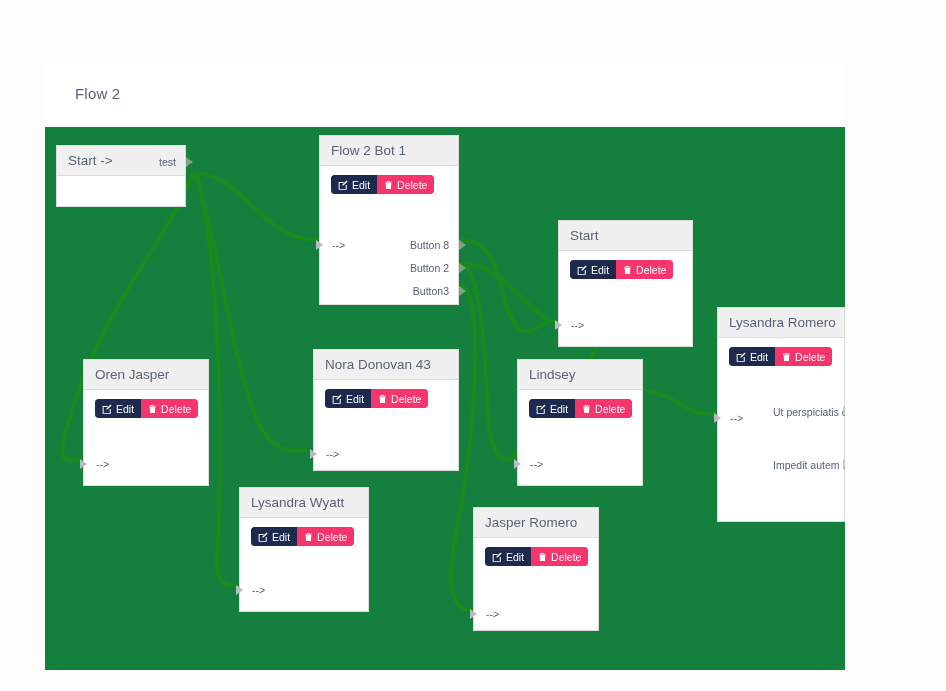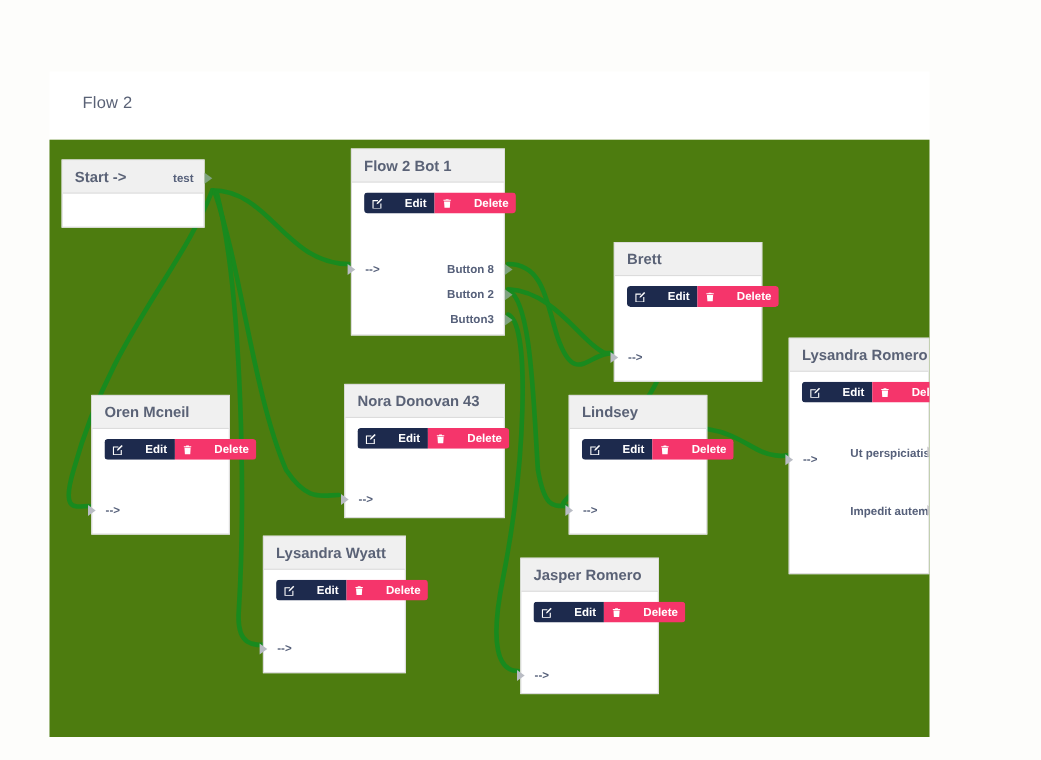--- a/index.html
+++ b/index.html
@@ -17,37 +17,37 @@
     background:#ffffff;
   }
   .page-title{
     position:absolute;left:30px;top:20px;
     font-size:15px;color:#5a6276;letter-spacing:.2px;
   }
 
   
   .canvas{
     position:absolute;left:45px;top:92px;width:800px;height:543px;
-    background:#4d7c0f;overflow:hidden;font-weight:bold;
+    background:#15803d;overflow:hidden;
   }
   .edges{position:absolute;left:0;top:0;width:800px;height:543px;pointer-events:none;}
 
   
   .node{
     position:absolute;background:#ffffff;border:1px solid #dcdcdc;
     box-sizing:border-box;
   }
   .node-header{
     height:29px;line-height:29px;background:#f0f0f0;border-bottom:1px solid #dcdcdc;
     padding:0 11px;font-size:13.5px;color:#5a6276;white-space:nowrap;overflow:hidden;
   }
   .node-body{position:relative;height:calc(100% - 29px);}
   .btnbar{position:absolute;left:11px;top:9px;display:flex;border-radius:3px;overflow:hidden;}
   .btn{
-    display:flex;align-items:center;gap:20px;
+    display:flex;align-items:center;gap:4px;
     height:19px;padding:0 7px;font-size:10.5px;color:#ffffff;
     box-sizing:border-box;white-space:nowrap;
   }
   .btn-edit{background:#1d2a4d;border-radius:3px 0 0 3px;}
   .btn-delete{background:#f5356b;border-radius:0 3px 3px 0;}
   .btn svg{display:block;}
 
   
   .port{
     position:absolute;font-size:10.5px;color:#56607a;white-space:nowrap;
@@ -118,21 +118,21 @@
                 <span>Delete</span>
               </div>
             </div>
             <div class="port port-in" style="top: 73px;"><span class="marker"></span><span>--&gt;</span></div>
             <div class="port port-out" style="top: 73px;"><span class="marker"></span><span>Button 8</span></div>
             <div class="port port-out" style="top: 96px;"><span class="marker"></span><span>Button 2</span></div>
             <div class="port port-out" style="top: 119px; padding-left: 28px;"><span class="marker"></span><span>Button3</span></div>
           </div>
         </div>
         <div class="node" style="left: 513px; top: 93px; width: 135px; height: 127px;">
-          <div class="node-header">Brett</div>
+          <div class="node-header">Start</div>
           <div class="node-body">
             <div class="btnbar">
               <div class="btn btn-edit">
                 <svg width="10" height="10" viewBox="0 0 16 16">
                   <path fill="#ffffff" d="M1 3h8v1.6H2.6v9.8h9.8V8H14v7.4H1z"></path>
                   <path fill="#ffffff" d="M15.3 2.3 13.7.7 7.6 6.8 6.9 9.1l2.3-.7z"></path>
                 </svg>
                 <span>Edit</span>
               </div>
               <div class="btn btn-delete">
@@ -164,21 +164,21 @@
                 </svg>
                 <span>Delete</span>
               </div>
             </div>
             <div class="port port-in" style="top: 74px;"><span class="marker"></span><span>--&gt;</span></div>
             <div class="port port-out port-label-multi stub" style="width: 62px; top: 67px;"><span class="marker"></span><span>Ut perspiciatis qua</span></div>
             <div class="port port-out port-label-multi stub" style="width: 62px; top: 120px;"><span class="marker"></span><span>Impedit autem sapie</span></div>
           </div>
         </div>
         <div class="node" style="left: 38px; top: 232px; width: 126px; height: 127px;">
-          <div class="node-header">Oren Mcneil</div>
+          <div class="node-header">Oren Jasper</div>
           <div class="node-body">
             <div class="btnbar">
               <div class="btn btn-edit">
                 <svg width="10" height="10" viewBox="0 0 16 16">
                   <path fill="#ffffff" d="M1 3h8v1.6H2.6v9.8h9.8V8H14v7.4H1z"></path>
                   <path fill="#ffffff" d="M15.3 2.3 13.7.7 7.6 6.8 6.9 9.1l2.3-.7z"></path>
                 </svg>
                 <span>Edit</span>
               </div>
               <div class="btn btn-delete">

